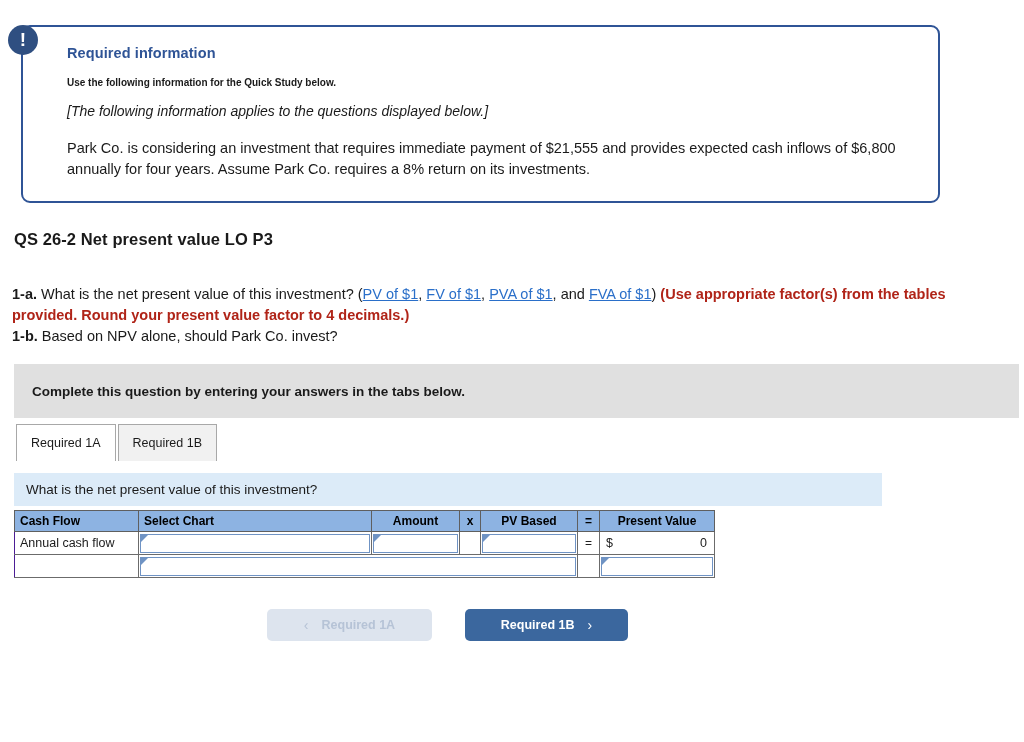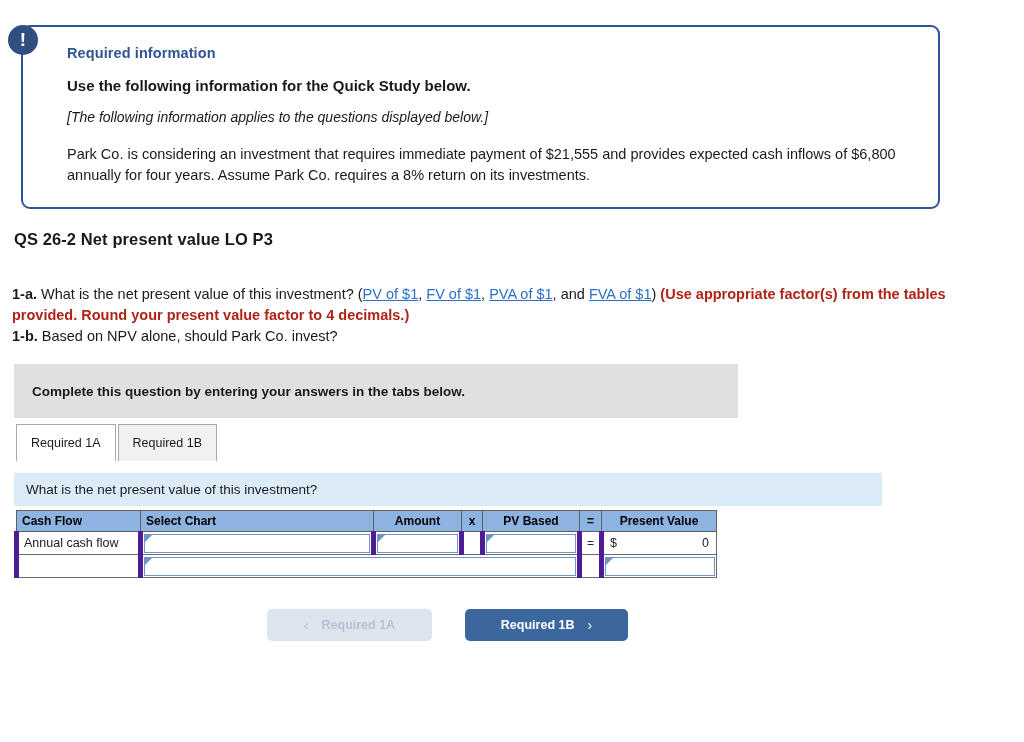--- a/index.html
+++ b/index.html
@@ -40,21 +40,21 @@
   }
   .req-info-title {
     color: #2f5496;
     font-weight: bold;
     font-size: 14.5px;
     margin: 0 0 16px 0;
     letter-spacing: .1px;
   }
   .quick-study {
     font-weight: bold;
-    font-size: 15px;
+    font-size: 10px;
     color: #1a1a1a;
     margin: 0 0 15px 0;
   }
   .applies-note {
     font-style: italic;
     font-size: 14px;
     color: #1a1a1a;
     margin: 0 0 19px 0;
   }
   .scenario {
@@ -80,21 +80,21 @@
   }
   .req-lines b { font-weight: bold; }
   .req-lines a {
     color: #2a6fc9; text-decoration: underline; cursor: pointer;
   }
   .red-bold { color: #b02418; font-weight: bold; }
 
   
   .gray-banner {
     position: absolute; left: 14px; top: 364px;
-    width: 724px; height: 54px;
+    width: 1005px; height: 54px;
     background: #e0e0e0;
     display: flex; align-items: center;
   }
   .gray-banner span {
     margin-left: 18px;
     font-size: 13.5px; font-weight: bold; color: #1a1a1a;
   }
 
   
   .tabs {
@@ -135,21 +135,21 @@
     font-weight: bold;
     font-size: 12px;
     height: 21px;
     border: 1px solid #5f5f5f;
     text-align: center;
     vertical-align: middle;
     margin-top: 7px;
   }
   .ws .hdr.lft { text-align: left; padding-left: 5px; }
   .cell {
-    border-left: 5px solid #4c1d95;
+    border-left: 1px solid #4c1d95;
     border-right: 1px solid #6b6b6b;
     border-bottom: 1px solid #6b6b6b;
     height: 23px;
     background: #ffffff;
     vertical-align: middle;
   }
   .cell.label { padding-left: 5px; font-size: 12.5px; color: #1a1a1a; }
   .cell.ctr { text-align: center; }
   .eqs { text-align: center; font-size: 12px; }
 

